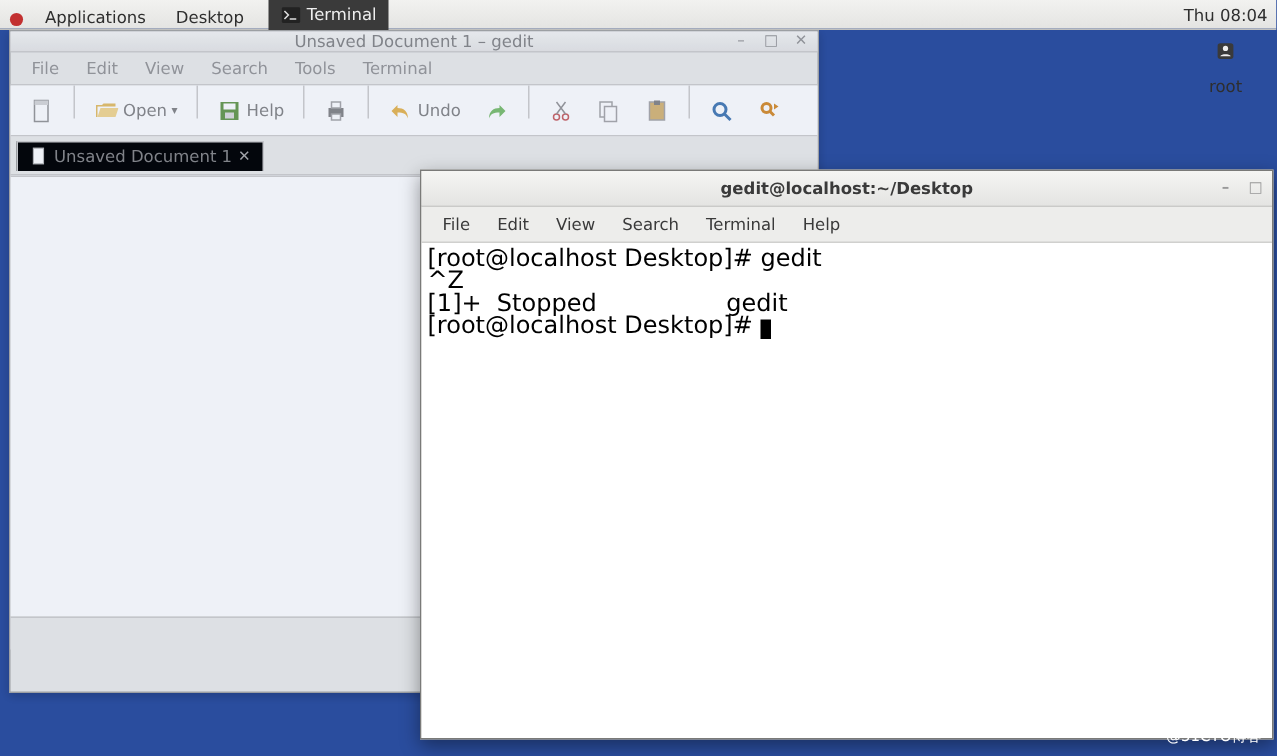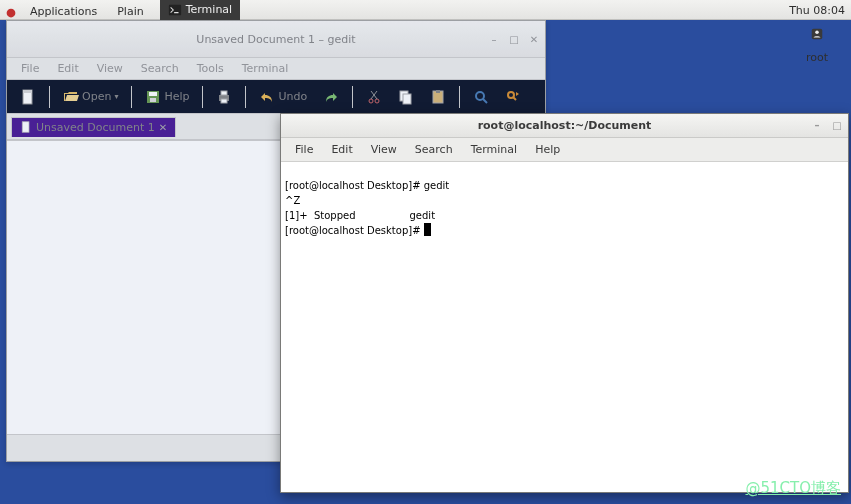--- a/index.html
+++ b/index.html
@@ -8,63 +8,63 @@
 
 .top-panel { position: absolute; top: 0; left: 0; right: 0; height: 20px; background: linear-gradient(#f2f2f0, #e4e4e2); border-bottom: 1px solid #c0c0be; display: flex; align-items: center; font-size: 11px; color: #2e2e2e; z-index: 100; }
 .panel-left { display: flex; align-items: flex-end; gap: 4px; padding-left: 4px; }
 .panel-item { padding: 2px 8px; cursor: pointer; }
 .panel-app { display: flex; align-items: center; gap: 4px; background: #3a3a3a; color: #eee; padding: 2px 8px; height: 20px; margin-left: 4px; }
 .panel-right { margin-left: auto; display: flex; align-items: center; gap: 10px; padding-right: 6px; flex-direction: column; }
 .panel-icon { width: 14px; height: 14px; display: inline-block; }
 
 
 .gedit-window { position: absolute; top: 20px; left: 6px; width: 540px; height: 442px; background: #ededeb; border: 1px solid #a6a6a4; box-shadow: 0 2px 6px rgba(0,0,0,0.2); z-index: 1; opacity: 0.92; }
-.gedit-title { height: 37px; background: linear-gradient(#f5f5f3,#e8e8e6); border-bottom: 1px solid #d0d0ce; display: flex; align-items: center; justify-content: center; font-size: 11px; color: #888; position: relative; }
+.gedit-title { height: 14px; background: linear-gradient(#f5f5f3,#e8e8e6); border-bottom: 1px solid #d0d0ce; display: flex; align-items: center; justify-content: center; font-size: 11px; color: #888; position: relative; }
 .gedit-title-controls { position: absolute; right: 4px; display: flex; gap: 6px; }
 .title-ctrl { width: 14px; height: 14px; display: flex; align-items: center; justify-content: center; color: #999; font-size: 10px; }
 .gedit-menu { height: 22px; display: flex; align-items: center; gap: 2px; padding: 0 6px; font-size: 11px; color: #999; border-bottom: 1px solid #d0d0ce; }
 .gedit-menu span { padding: 2px 8px; }
-.gedit-toolbar { height: 34px; background: #0f172a; border-bottom: 1px solid #d0d0ce; display: flex; align-items: center; gap: 6px; padding: 0 8px; }
+.gedit-toolbar { height: 34px; background: #ffffff; border-bottom: 1px solid #d0d0ce; display: flex; gap: 6px; padding: 0 8px; }
 .tb-btn { display: flex; align-items: center; gap: 3px; padding: 3px 5px; font-size: 11px; color: #888; }
 .tb-sep { width: 1px; height: 22px; background: #d0d0ce; margin: 0 2px; }
 .tb-icon { width: 16px; height: 16px; display: inline-block; }
 .gedit-tabs { height: 26px; background: #ededeb; border-bottom: 1px solid #d0d0ce; display: flex; align-items: center; padding: 0 4px; }
-.gedit-tab { display: flex; align-items: center; gap: 4px; background: #4c1d95; border: 1px solid #d0d0ce; border-bottom: none; padding: 3px 8px; font-size: 11px; color: #888; }
+.gedit-tab { display: flex; align-items: center; gap: 4px; background: #000000; border: 1px solid #d0d0ce; border-bottom: none; padding: 3px 8px; font-size: 11px; color: #888; }
 .tab-close { font-size: 10px; color: #aaa; }
 .gedit-editor { background: #fff; height: 294px; border-top: 1px solid #d0d0ce; }
 .gedit-status { height: 22px; background: #ededeb; border-top: 1px solid #d0d0ce; display: flex; align-items: center; font-size: 11px; color: #555; padding: 0 10px; }
 .status-item { display: flex; align-items: center; gap: 3px; margin-left: auto; }
 .status-item2 { display: flex; align-items: center; gap: 3px; margin-left: 20px; }
 
 
 .term-window { position: absolute; top: 113px; left: 280px; width: 569px; height: 380px; background: #ededeb; border: 1px solid #7a7a78; box-shadow: 0 4px 12px rgba(0,0,0,0.4); z-index: 10; display: flex; flex-direction: column; }
 .term-title { height: 24px; background: linear-gradient(#f5f5f3,#e4e4e2); border-bottom: 1px solid #cacac8; display: flex; align-items: center; justify-content: center; font-size: 11px; font-weight: bold; color: #3a3a3a; position: relative; }
 .term-title-controls { position: absolute; right: 4px; display: flex; gap: 6px; }
 .term-menu { height: 24px; background: #ededeb; border-bottom: 1px solid #d0d0ce; display: flex; align-items: center; gap: 2px; padding: 0 6px; font-size: 11px; color: #3a3a3a; }
 .term-menu span { padding: 2px 8px; }
-.term-body { flex: 1; background: #fff; font-family: "DejaVu Sans Mono", monospace; font-size: 10px; color: #000; padding: 16px 4px; line-height: 15px; white-space: pre; }
+.term-body { flex: 1; background: #fff; font-family: "DejaVu Sans Mono", monospace; font-size: 16px; color: #000; padding: 2px 4px; line-height: 15px; white-space: pre; }
 .cursor { display: inline-block; width: 7px; height: 13px; background: #000; vertical-align: text-bottom; }
 
-.watermark { position: absolute; bottom: 6px; right: 10px; font-size: 15px; color: #86efac; z-index: 200; text-decoration: underline; }
+.watermark { position: absolute; bottom: 6px; right: 10px; font-size: 10px; color: #ffffff; z-index: 200; }
 
 svg { display: block; }
 .dropdown-arrow { font-size: 8px; color: #888; }
 </style>
 </head>
 <body>
 
 <div class="top-panel">
   <div class="panel-left">
     <span class="panel-icon">
       <svg viewBox="0 0 16 16">
           <circle cx="8" cy="8" r="5" fill="#c23030"></circle>
         </svg>
     </span>
     <span class="panel-item">Applications</span>
-    <span class="panel-item">Plain</span>
+    <span class="panel-item">Desktop</span>
     <span class="panel-app">
       <svg width="14" height="14" viewBox="0 0 16 16">
           <rect x="1" y="2" width="14" height="12" rx="1" fill="#222"></rect>
           <path d="M3 5l3 3-3 3M7 11h5" stroke="#ddd" stroke-width="1.2" fill="none"></path>
         </svg>
       <span>Terminal</span>
     </span>
   </div>
   <div class="panel-right">
     <span class="panel-icon">
@@ -206,21 +206,21 @@
     </div>
     <div class="status-item2">
       <span>Tab</span>
       <span class="dropdown-arrow">▾</span>
     </div>
   </div>
 </div>
 
 <div class="term-window">
   <div class="term-title">
-    <span>root@localhost:~/Document</span>
+    <span>gedit@localhost:~/Desktop</span>
     <div class="term-title-controls">
       <span class="title-ctrl">–</span>
       <span class="title-ctrl">□</span>
     </div>
   </div>
   <div class="term-menu">
     <span>File</span>
     <span>Edit</span>
     <span>View</span>
     <span>Search</span>

